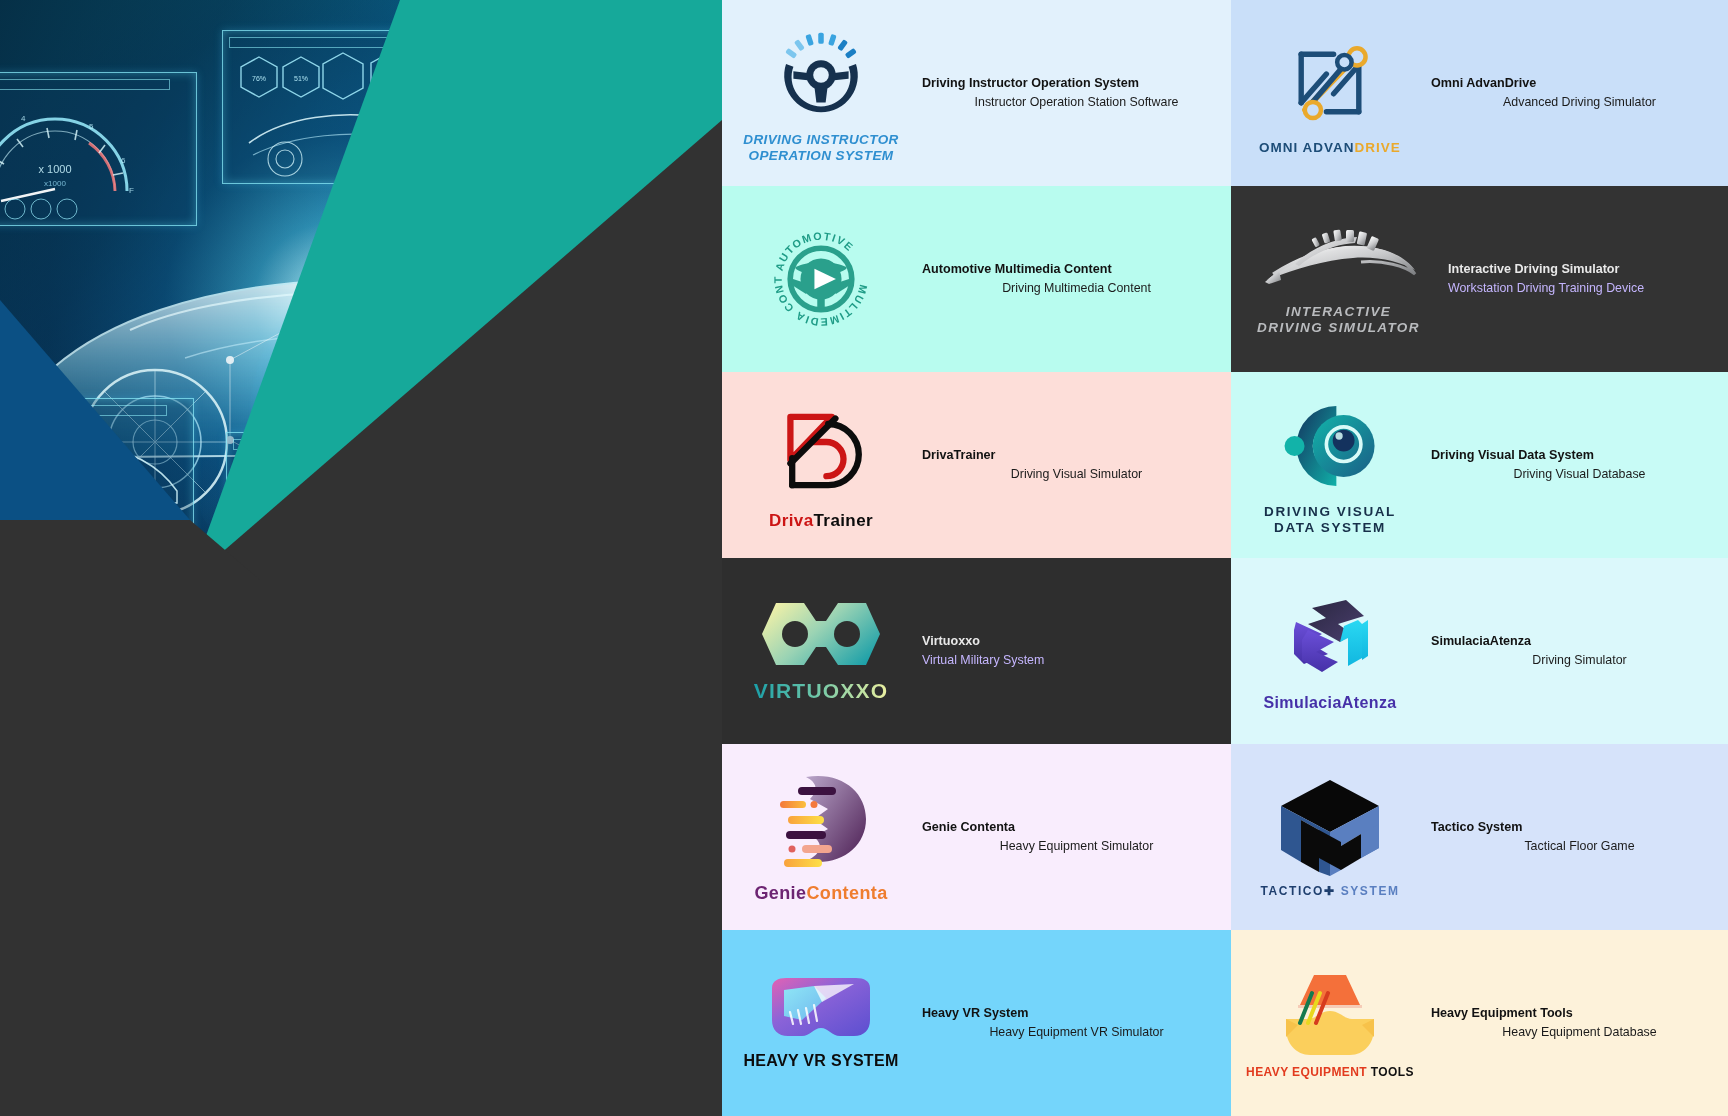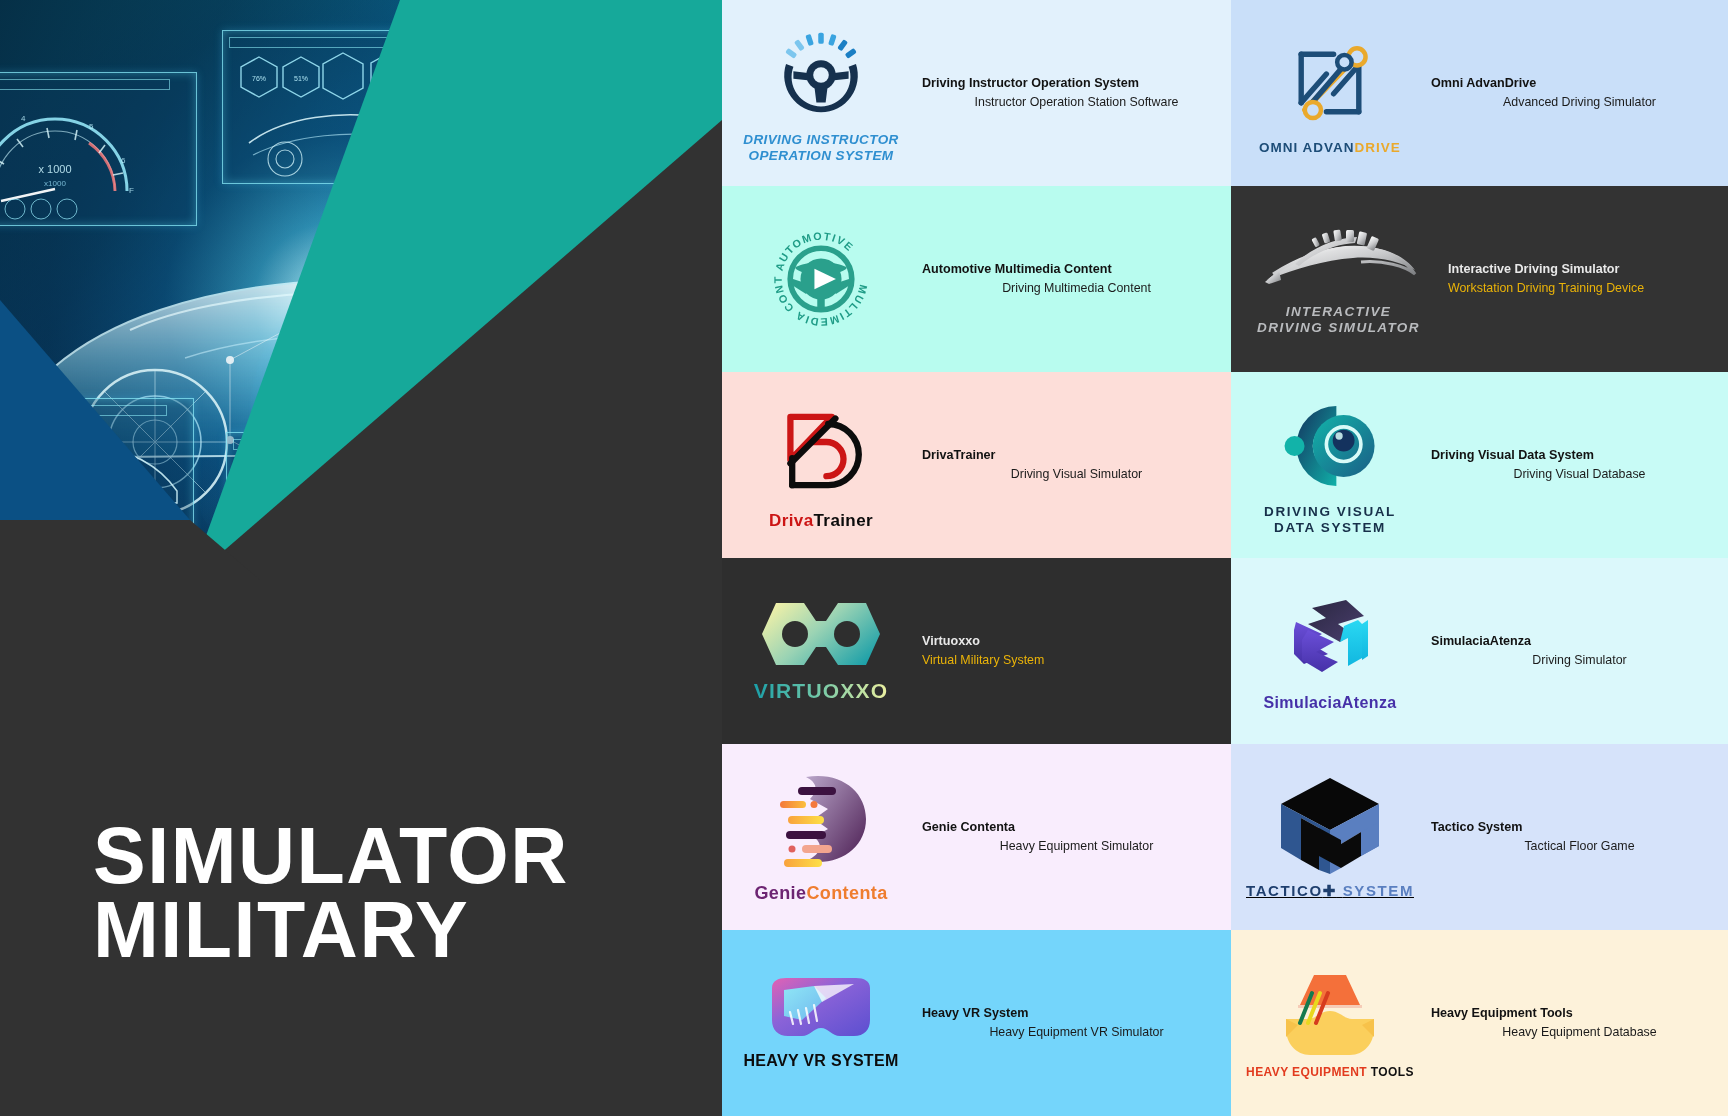--- a/index.html
+++ b/index.html
@@ -48,21 +48,21 @@
   .c-title{font-size:12.6px;font-weight:bold;line-height:1.35;}
   .c-sub{font-size:12.4px;line-height:1.45;margin-top:2px;}
 
   
   .bg1{background:#e2f1fc;} .bg2{background:#c9dff9;}
   .bg3{background:#b8fcef;} .bg4{background:#333333;}
   .bg5{background:#fdded9;} .bg6{background:#c8fbf6;}
   .bg7{background:#2e2e2e;} .bg8{background:#dbf8fb;}
   .bg9{background:#f9edfd;} .bg10{background:#d6e3fa;}
   .bg11{background:#74d5fb;} .bg12{background:#fdf2da;}
-  .dark-text .c-title{color:#e9e9e9;} .dark-text .c-sub{color:#eab308;}
+  .dark-text .c-title{color:#e9e9e9;} .dark-text .c-sub{color:#c4b5fd;}
   .lite-text .c-title{color:#121212;} .lite-text .c-sub{color:#1b1b1b;text-align:center;}
 
   svg{display:block;overflow:visible;}
 </style>
 </head>
 <body>
 
 <div class="page">
 
   <div class="left">
@@ -276,24 +276,20 @@
           </g>
         </svg>
       </div>
 
       <div class="tri-teal"></div>
       <div class="tri-dark"></div>
       <div class="tri-blue"></div>
       <div class="hero-mask-bottom"></div>
     </div>
 
-    <div class="title-wrap">
-      <div class="title-line">SIMULATOR</div>
-      <div class="title-line">MILITARY</div>
-    </div>
   </div>
 
   <div class="grid">
 
     <div class="card bg1 lite-text">
       <div class="logo-col">
         <div class="mark">
           <svg viewBox="0 0 100 100" width="92" height="92">
             <g transform="translate(50,50)">
               <g fill="#3aa4e0">
@@ -596,21 +592,21 @@
           <svg viewBox="0 0 110 104" width="110" height="104">
             <path d="M55 4 L104 30 L55 56 L6 30 Z" fill="#080808"></path>
             <path d="M6 30 L6 74 L26 86 L26 44 L44 54 L44 96 L55 100 L55 56 Z" fill="#2f5690"></path>
             <path d="M26 44 L26 86 L44 96 L44 54 Z" fill="#0a0a0a"></path>
             <path d="M55 56 L104 30 L104 72 L86 82 L86 58 L66 70 L66 94 L55 100 Z" fill="#5a7fc0"></path>
             <path d="M86 58 L104 48 L104 72 L86 82 Z" fill="#5a7fc0"></path>
             <path d="M66 70 L86 58 L86 82 L66 94 Z" fill="#0a0a0a"></path>
             <path d="M44 54 L66 66 L66 94 L44 82 Z" fill="#0a0a0a"></path>
           </svg>
         </div>
-        <div class="wordmark" style="font-size:15px;letter-spacing:1.6px;margin-top:4px;text-decoration:underline;">
+        <div class="wordmark" style="font-size:12px;letter-spacing:1.6px;margin-top:4px;">
           <span style="color:#1f3f6e;">TACTICO</span><span style="color:#1f3f6e;">✚</span>
           <span style="color:#5a7fc0;">SYSTEM</span>
         </div>
       </div>
       <div class="txt-col">
         <div class="c-title">Tactico System</div>
         <div class="c-sub">Tactical Floor Game</div>
       </div>
     </div>
 

